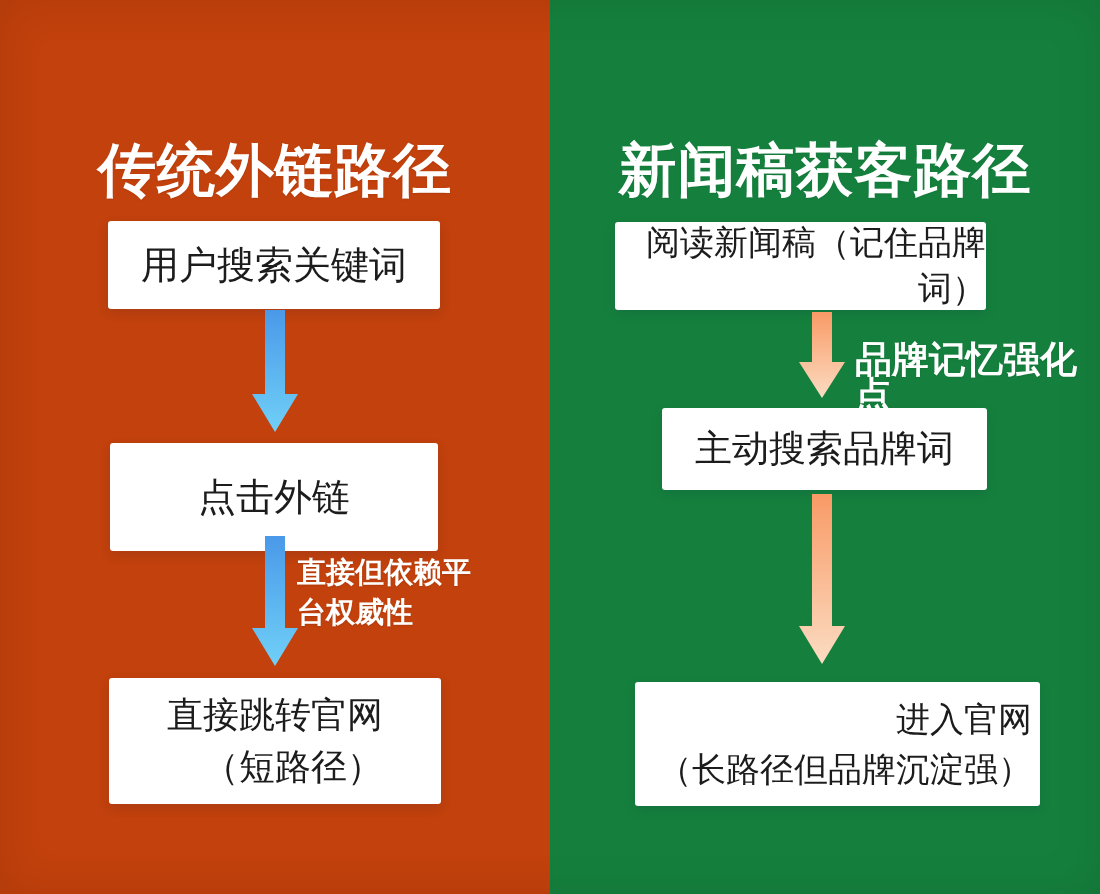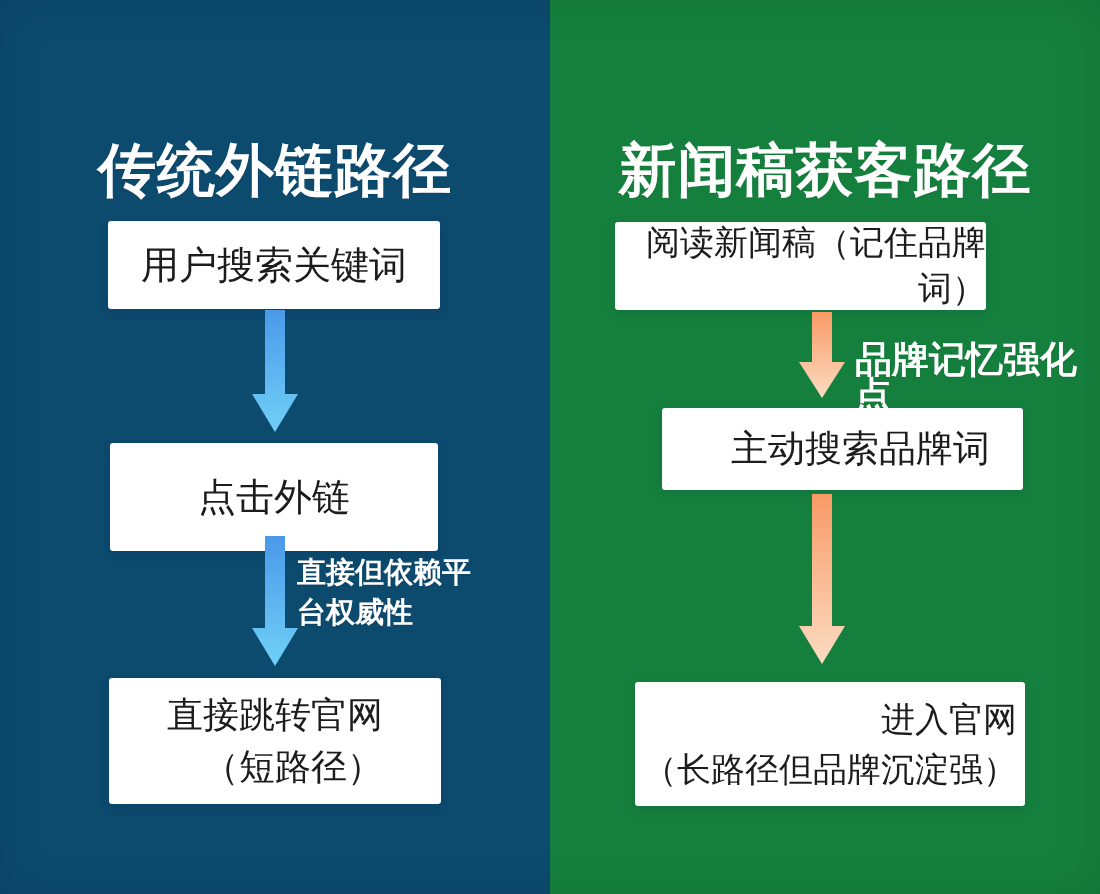--- a/index.html
+++ b/index.html
@@ -8,21 +8,21 @@
     width:1100px;height:894px;
     overflow:hidden;
     font-family:"Liberation Sans","DejaVu Sans",sans-serif;
     -webkit-font-smoothing:antialiased;
   }
   .canvas::after{
     content:"";position:absolute;inset:0;pointer-events:none;
     box-shadow:inset 0 0 46px rgba(0,0,0,.10);
   }
   .panel{position:absolute;top:0;height:894px;width:550px;}
-  .panel.left{left:0;background:#0c4a6e;}
+  .panel.left{left:0;background:#c2410c;}
   .panel.right{left:550px;background:#15803d;}
 
   .title{
     position:absolute;top:96px;left:0;width:100%;
     text-align:center;color:#ffffff;
     font-size:58px;font-weight:800;letter-spacing:1px;line-height:70px;
     text-shadow:0 1px 2px rgba(0,0,0,.08);
   }
 
   .box{
@@ -31,22 +31,22 @@
     color:#1c1c1c;text-align:right;
     box-shadow:0 4px 12px rgba(10,25,70,.12);
   }
   .box span{white-space:pre-line;}
 
   .b-l1{left:108px;top:221px;width:332px;height:88px;font-size:38px;font-weight:500;}
   .b-l2{left:110px;top:443px;width:328px;height:108px;font-size:38px;font-weight:500;}
   .b-l3{left:109px;top:678px;width:332px;height:126px;font-size:36px;font-weight:500;line-height:52px;}
 
   .b-r1{left:65px;top:222px;width:371px;height:88px;font-size:34px;font-weight:500;}
-  .b-r2{left:112px;top:408px;width:325px;height:82px;font-size:37px;font-weight:500;padding-left:36px;}
-  .b-r3{left:85px;top:682px;width:390px;height:124px;font-size:34px;font-weight:500;line-height:50px;}
+  .b-r2{left:112px;top:408px;width:325px;height:82px;font-size:37px;font-weight:500;}
+  .b-r3{left:85px;top:682px;width:390px;height:124px;font-size:34px;font-weight:500;line-height:50px;padding-left:15px;}
 
   .arrow{position:absolute;display:block;}
   .a-l1{left:252px;top:310px;}
   .a-l2{left:252px;top:536px;}
   .a-r1{left:249px;top:312px;}
   .a-r2{left:249px;top:494px;}
 
   .flow-label{
     position:absolute;color:#ffffff;font-weight:600;
     white-space:pre-line;text-shadow:0 1px 2px rgba(0,0,0,.10);

